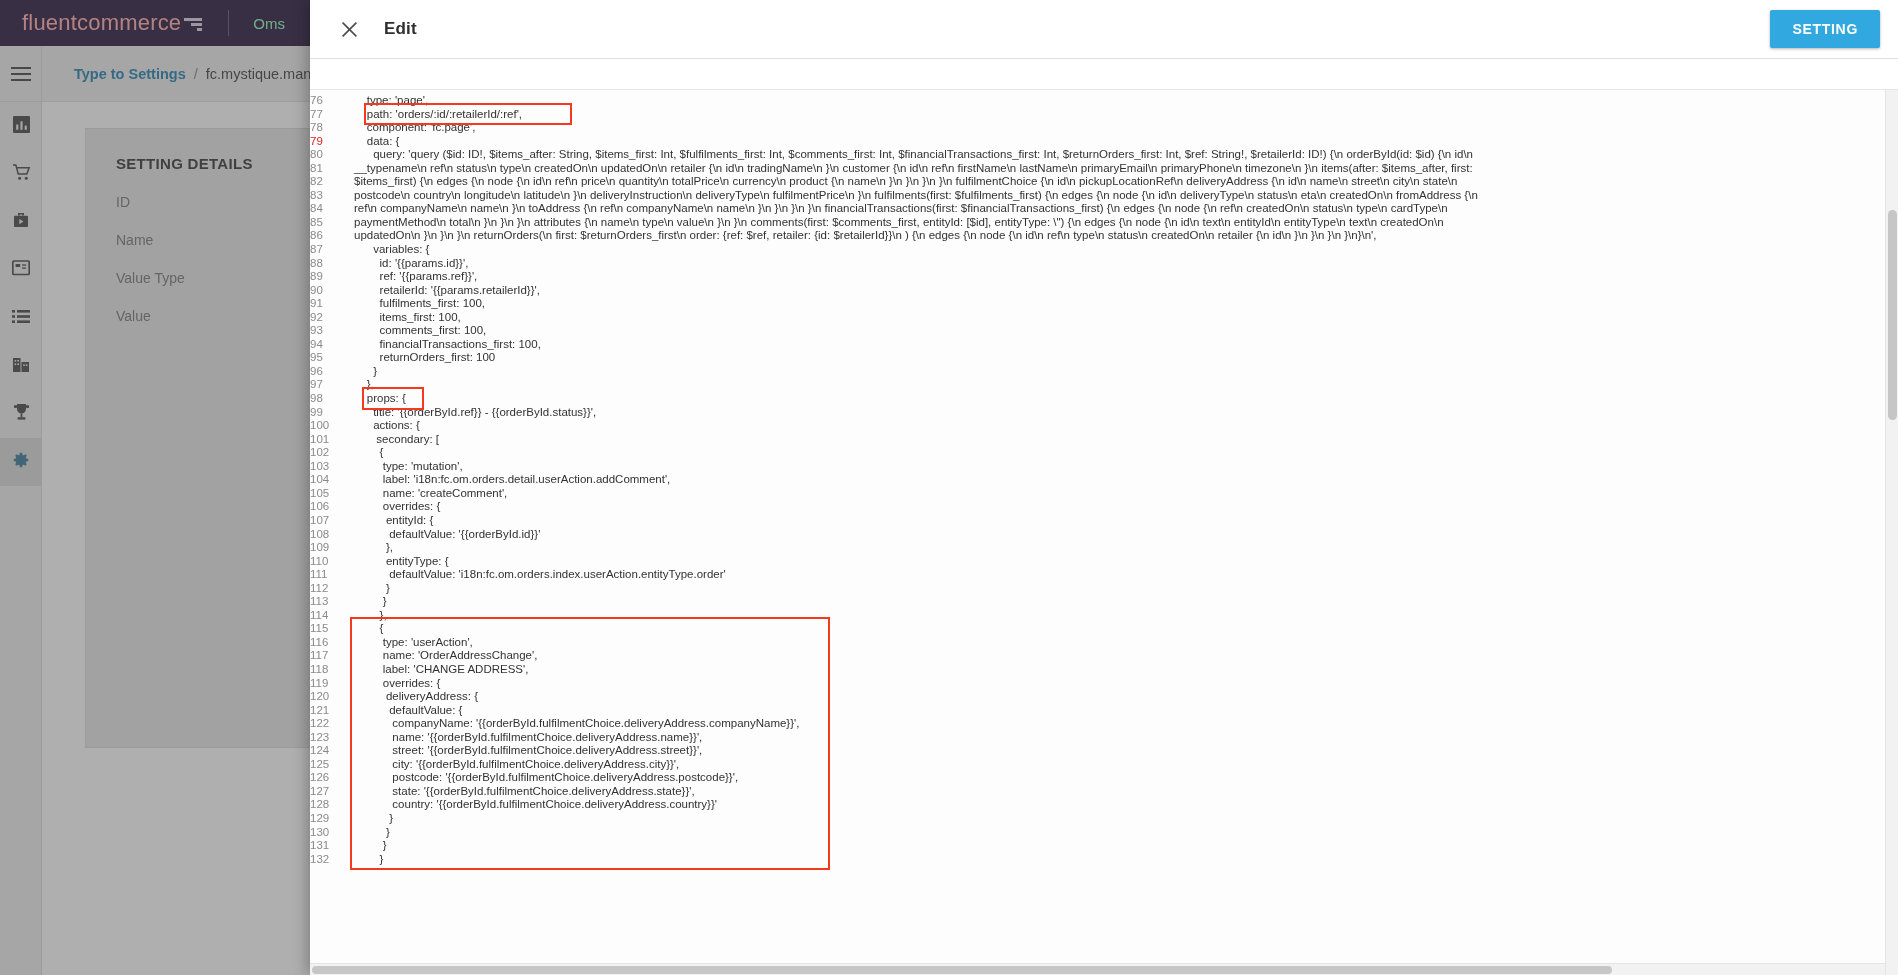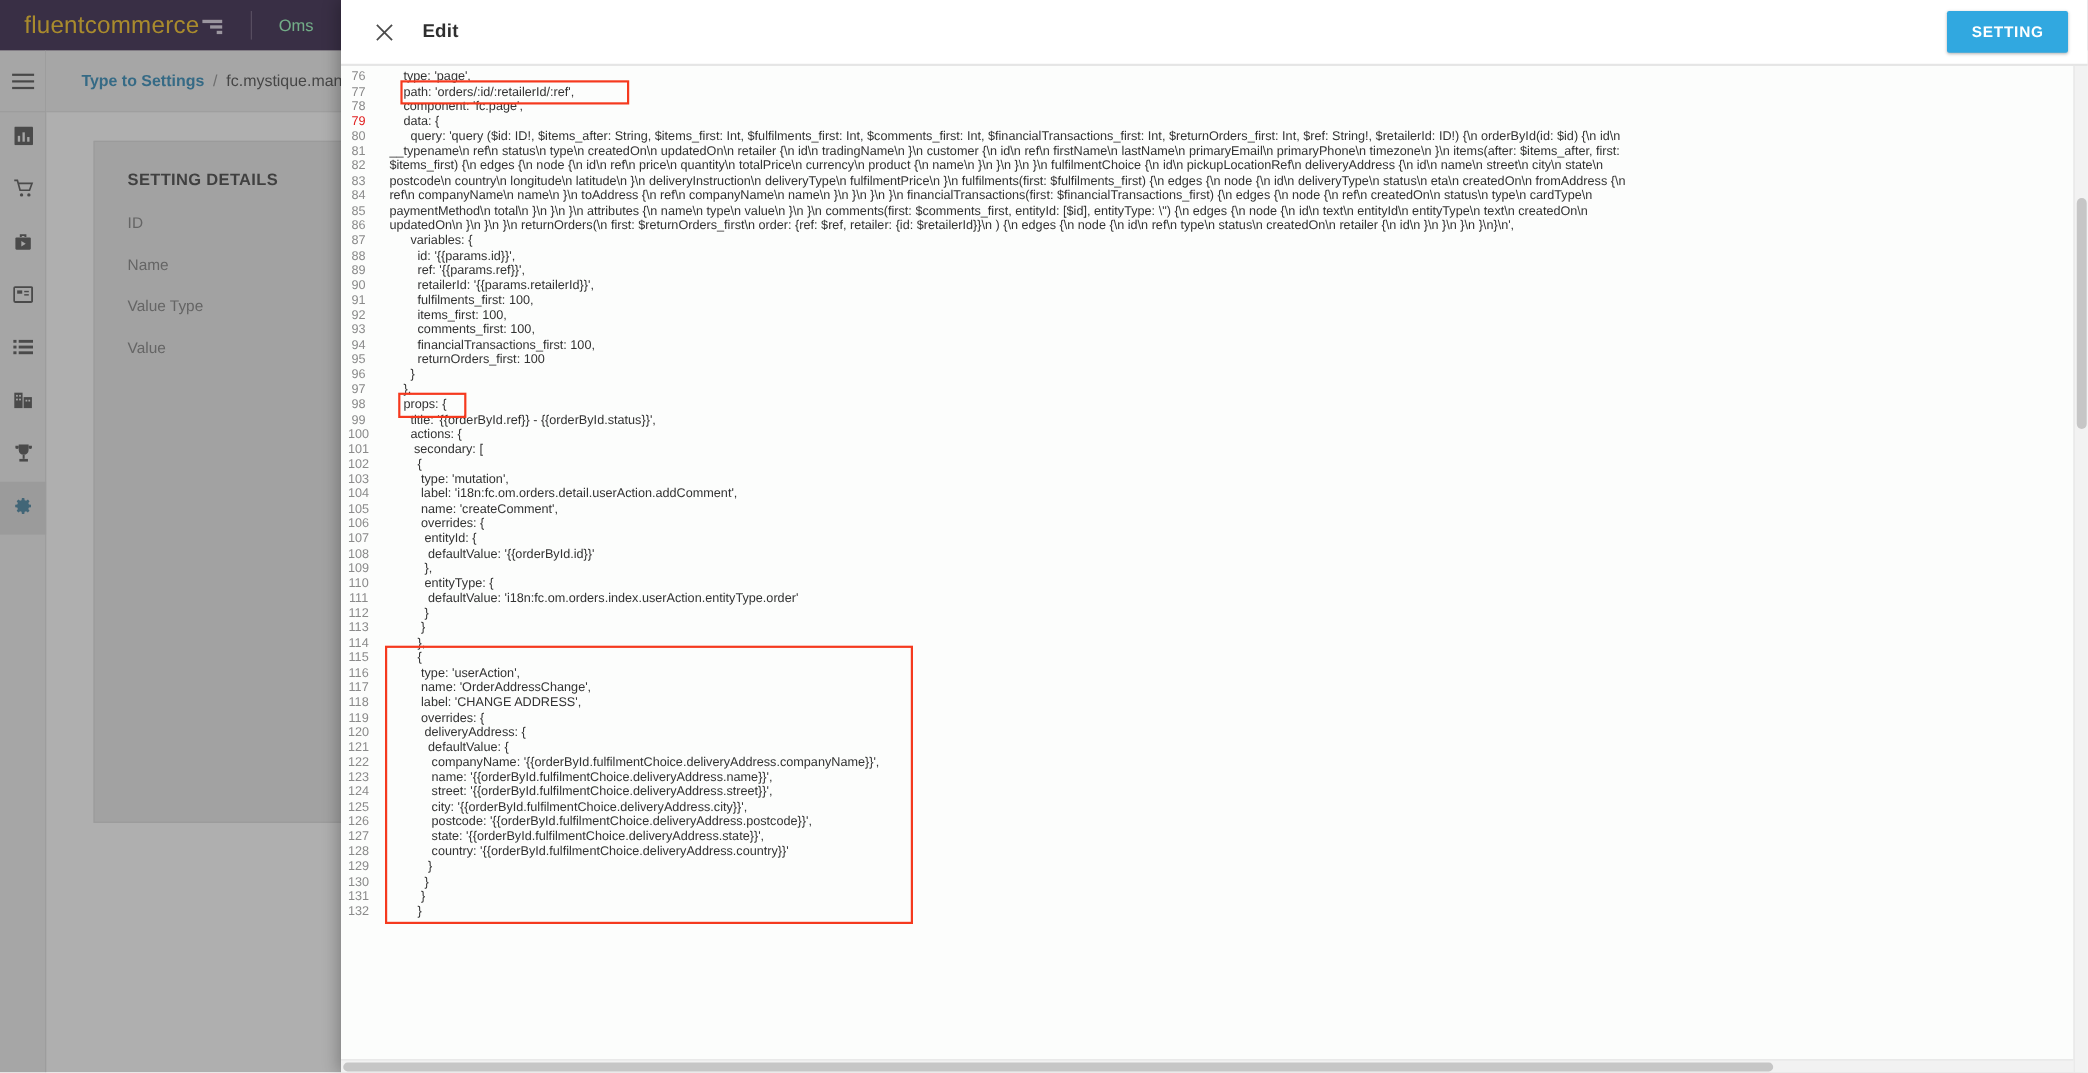--- a/index.html
+++ b/index.html
@@ -14,21 +14,21 @@
   #app { position: relative; width: 1898px; height: 975px; overflow: hidden; }
 
   
   .bg-layer { position: absolute; inset: 0; background: #f4f4f4; }
 
   .topbar {
     position: absolute; top: 0; left: 0; width: 1898px; height: 46px;
     background: #1e0b33; display: flex; align-items: center;
   }
   .brand {
-    color: #eab308; font-size: 22px; letter-spacing: .2px;
+    color: #fca5a5; font-size: 22px; letter-spacing: .2px;
     padding-left: 22px; font-weight: 300; display: flex; align-items: center;
   }
   .brand .mark { display: inline-block; margin-left: 3px; }
   .brand .mark i {
     display: block; background: #cfc7d8; height: 3px; margin: 2px 0 0 auto; border-radius: 0;
   }
   .brand .mark i:nth-child(1) { width: 18px; }
   .brand .mark i:nth-child(2) { width: 11px; }
   .brand .mark i:nth-child(3) { width: 5px; }
   .topbar-sep {
@@ -65,21 +65,21 @@
   }
   .panel-title { font-size: 15px; font-weight: 700; color: #2b2b2b; letter-spacing: .3px; }
   .panel-row { font-size: 14px; color: #6d6d6d; margin-top: 22px; }
 
   .scrim { position: absolute; inset: 0; background: rgba(90,90,90,0.45); }
 
   
   .modal {
     position: absolute; top: 0; left: 310px; width: 1588px; height: 975px;
     background: #ffffff; box-shadow: -3px 0 14px rgba(0,0,0,.28);
-    display: flex; flex-direction: column;
+    display: flex; flex-direction: column; gap: 30px;
   }
   .modal-header {
     height: 59px; flex: 0 0 59px; display: flex; align-items: center;
     border-bottom: 1px solid #e0e0e0; background: #fff; padding: 0 18px 0 26px;
   }
   .close-btn {
     width: 26px; height: 26px; display: flex; align-items: center; justify-content: center;
     cursor: pointer; color: #4a4a4a;
   }
   .close-btn svg { display: block; }
@@ -106,21 +106,21 @@
   .code-lines {
     position: relative;
     font-family: "Liberation Sans", sans-serif;
     font-size: 11.5px;
     line-height: 13.55px;
     white-space: pre;
     color: #3a3a3a;
   }
   .cl { display: flex; align-items: flex-start; height: 13.55px; }
   .ln {
-    width: 44px; flex: 0 0 44px; text-align: center; color: #8a8a8a;
+    width: 44px; flex: 0 0 44px; text-align: left; color: #8a8a8a;
     padding-right: 12px; user-select: none; font-size: 11.5px;
   }
   .ln.err { color: #e02020; font-weight: 400; }
   .ct { flex: 1 1 auto; color: #323232; }
 
   
   .annot {
     position: absolute; border: 2px solid #f5391e; pointer-events: none;
     box-sizing: border-box;
   }

